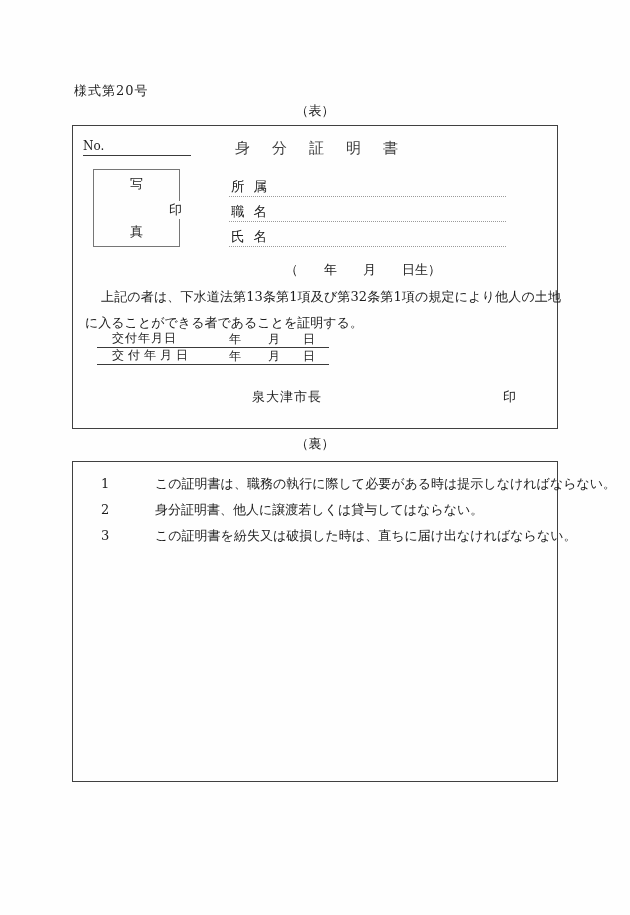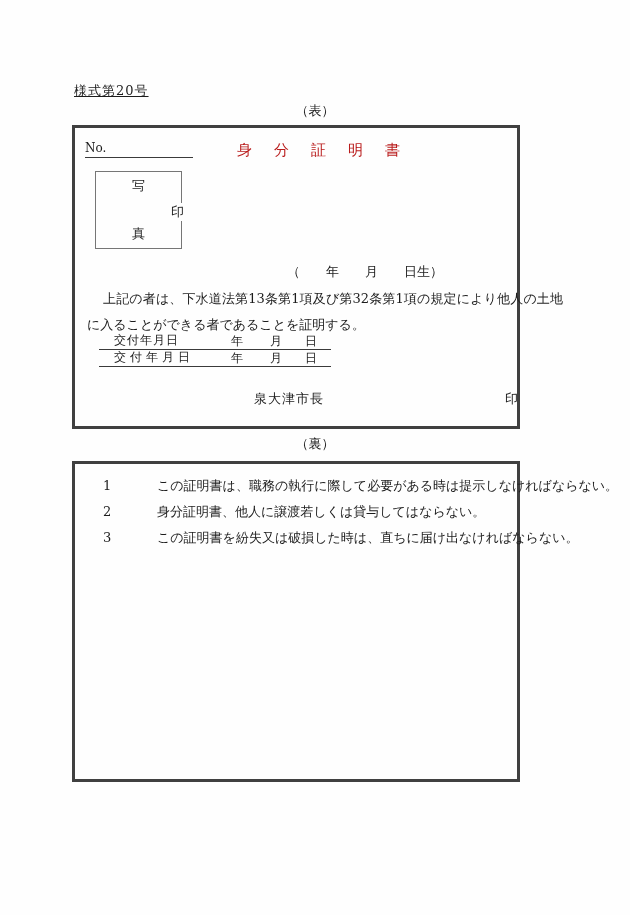--- a/index.html
+++ b/index.html
@@ -14,56 +14,55 @@
     width: 630px;
     height: 915px;
     background: #fefefe;
     overflow: hidden;
   }
   .form-number {
     position: absolute;
     left: 74px; top: 82px;
     font-size: 13px;
     letter-spacing: 1px;
-    text-decoration: underline;
   }
   .side-label {
     position: absolute;
     left: 72px; width: 486px;
     text-align: center;
     font-size: 13px;
   }
   .side-label.front { top: 102px; }
   .side-label.back  { top: 435px; }
 
   .card {
     position: absolute;
-    left: 72px; width: 448px;
-    border: 3px solid #404040;
+    left: 72px; width: 486px;
+    border: 1px solid #404040;
     background: #fefefe;
   }
   .front-card { top: 125px; height: 304px; }
   .back-card  { top: 461px; height: 321px; }
 
   
   .no-block {
     position: absolute;
     left: 10px; top: 13px;
     width: 108px; height: 17px;
     border-bottom: 1px solid #3a3a3a;
     font-size: 12px;
     line-height: 15px;
   }
   .card-title {
     position: absolute;
     left: 162px; top: 13px;
     font-size: 15px;
     letter-spacing: 22px;
     white-space: nowrap;
-    color: #b91c1c;
+    color: #404040;
   }
   .photo-box {
     position: absolute;
     left: 20px; top: 43px;
     width: 87px; height: 78px;
     border: 1px solid #767676;
   }
   .photo-char {
     position: absolute;
     left: 0; width: 100%;
@@ -173,20 +172,31 @@
     </div>
 
     <div class="card-title">身分証明書</div>
 
     <div class="photo-box">
       <span class="photo-char top">写</span>
       <span class="photo-seal">印</span>
       <span class="photo-char bottom">真</span>
     </div>
 
+    <div class="fields">
+      <div class="field">
+        <span class="field-label">所属</span>
+      </div>
+      <div class="field">
+        <span class="field-label">職名</span>
+      </div>
+      <div class="field">
+        <span class="field-label">氏名</span>
+      </div>
+    </div>
 
     <div class="birth-line">（　　年　　月　　日生）</div>
 
     <p class="certify">上記の者は、下水道法第13条第1項及び第32条第1項の規定により他人の土地に入ることができる者であることを証明する。</p>
 
     <div class="date-table">
       <div class="date-row issued">
         <span class="date-label">交付年月日</span>
         <span class="u-year">年</span>
         <span class="u-month">月</span>

